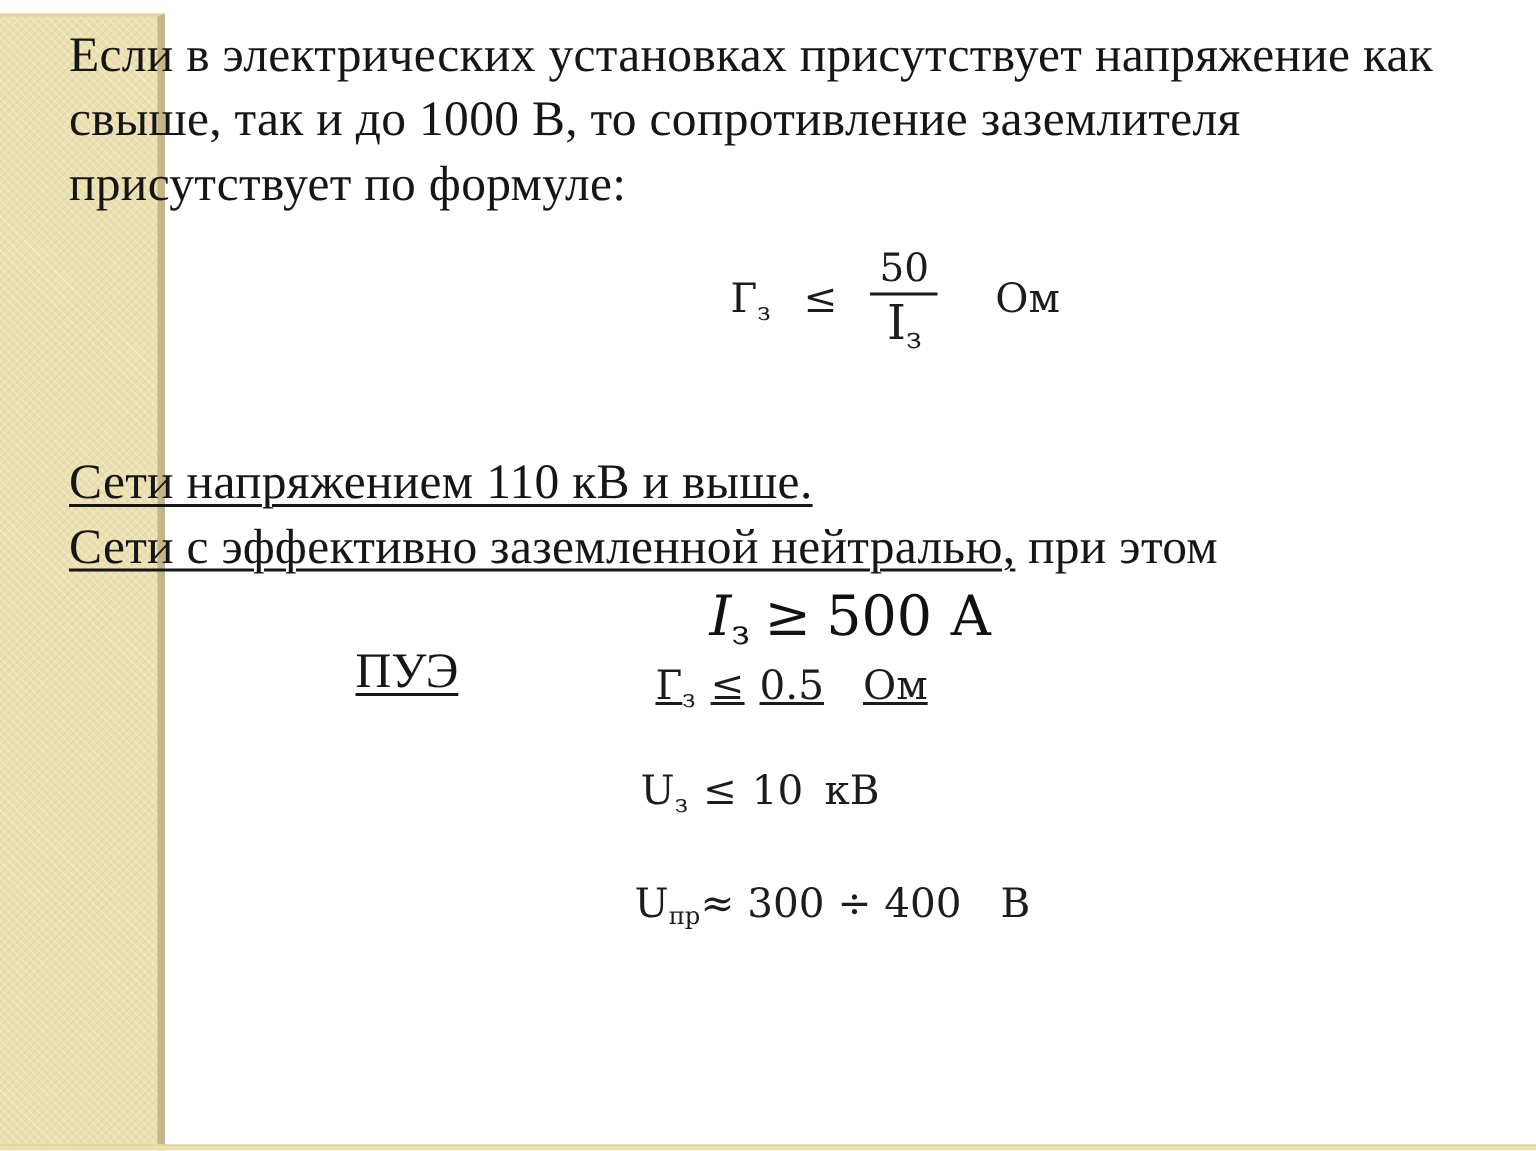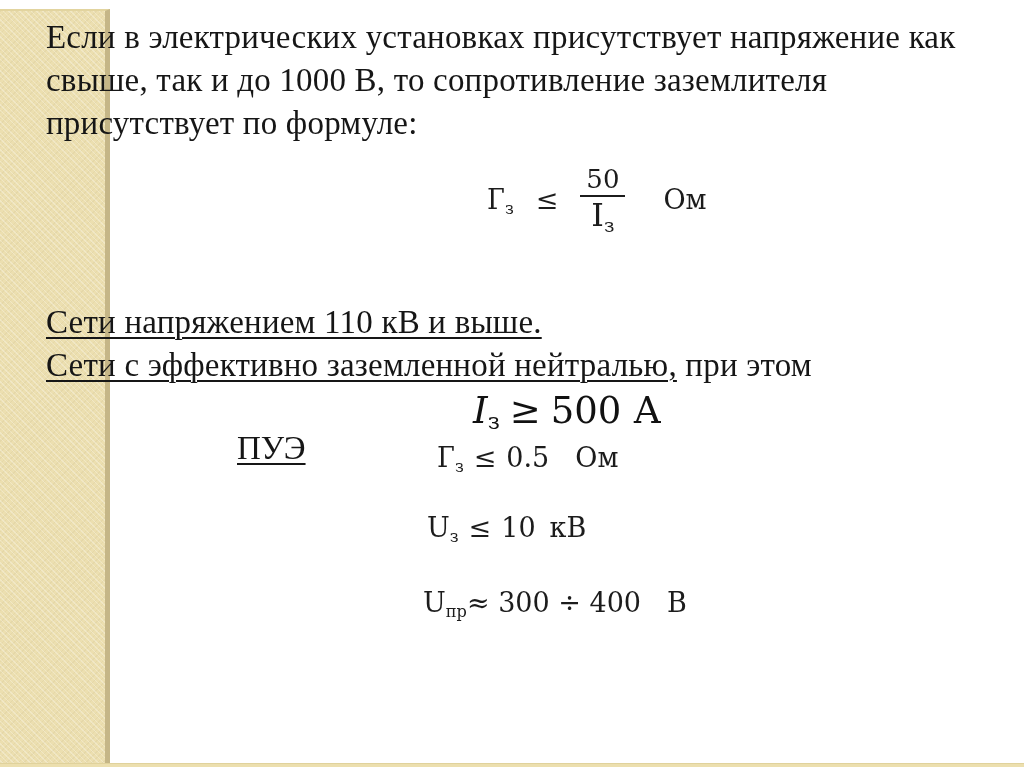--- a/index.html
+++ b/index.html
@@ -76,21 +76,21 @@
   .cond .var { font-style: italic; }
   .cond .sub { font-size: 0.6em; position: relative; top: 0.28em; }
   .cond .rel { padding: 0 10px; }
 
   .pue {
     position: absolute;
     left: 237px; top: 430px;
     font-size: 33px;
   }
 
-  .eq-rz  { left: 437px; top: 442px; font-size: 27px; }
+  .eq-rz  { left: 437px; top: 442px; font-size: 27px; text-decoration: underline; }
   .eq-uz  { left: 427px; top: 512px; font-size: 27px; }
   .eq-upr { left: 423px; top: 587px; font-size: 27px; font-weight: 500; }
 </style>
 </head>
 <body>
 
 <div class="slide">
 
   <div class="sidebar"></div>
   <div class="bottom-line"></div>

